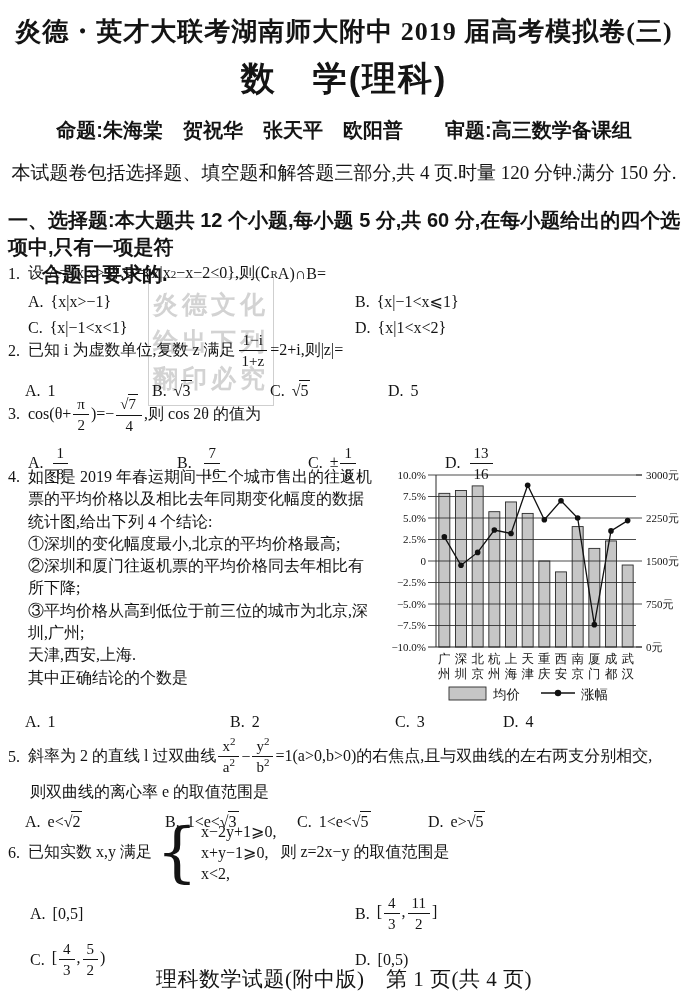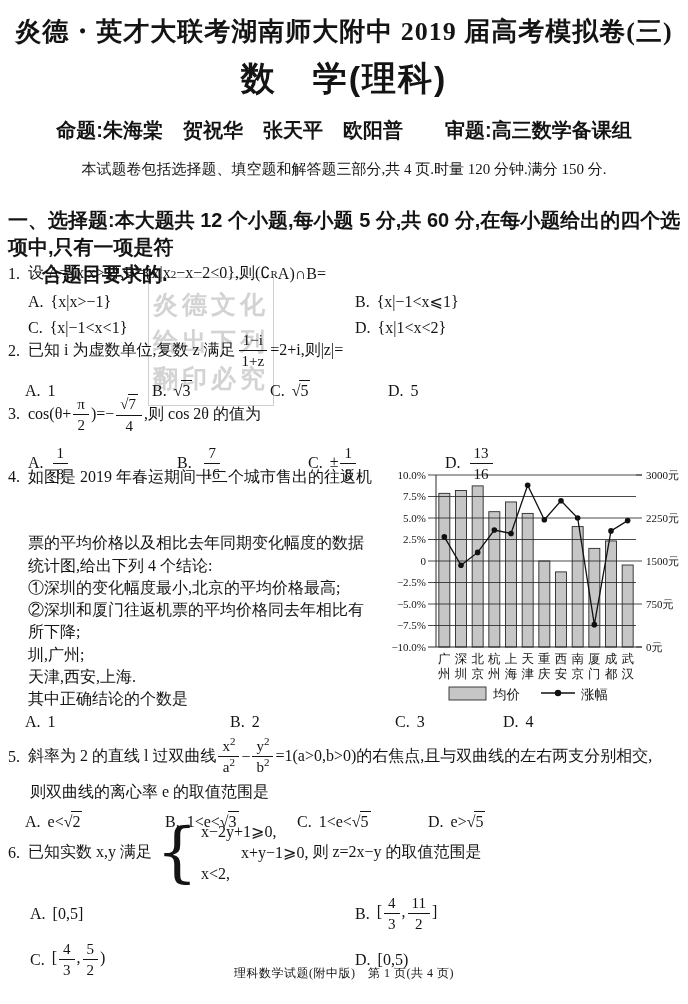--- a/index.html
+++ b/index.html
@@ -7,21 +7,21 @@
         font-family:"Liberation Serif","DejaVu Serif",serif;color:#141414;overflow:hidden;}
   .abs{position:absolute;}
   .center{left:0;right:0;text-align:center;}
   .hei{font-family:"Liberation Sans","DejaVu Sans",sans-serif;font-weight:bold;}
 
   
   .title1{top:14px;font-size:26px;font-weight:bold;letter-spacing:1px;}
   .title2{top:56px;font-size:34px;letter-spacing:2px;}
   .title3{top:117px;font-size:20px;}
   .title3 .gap{display:inline-block;width:42px;}
-  .title4{top:160px;font-size:15px;}
+  .title4{top:160px;font-size:19px;}
 
   
   .wm{left:148px;top:277px;width:126px;height:129px;border:1px solid #cfcfcf;
       display:flex;flex-direction:column;justify-content:space-between;align-items:center;
       padding:10px 0;box-sizing:border-box;z-index:0;}
   .wm div{font-size:25px;font-weight:bold;letter-spacing:4px;color:#d3d3d3;
           font-family:"Liberation Sans","DejaVu Sans",sans-serif;white-space:nowrap;}
 
   .content{z-index:1;}
   
@@ -63,21 +63,21 @@
 
   
   .cases{display:inline-flex;align-items:center;margin:0 4px;}
   .brace{font-size:66px;font-weight:200;line-height:0.85;font-family:"DejaVu Serif",serif;margin-right:3px;}
   .caserows .cr{line-height:21px;white-space:nowrap;}
 
   
   .chart{left:391px;top:466px;width:303px;height:244px;}
   .chart svg{font-family:"Liberation Serif","DejaVu Serif",serif;}
 
-  .footer{top:965px;font-size:12px;letter-spacing:0.5px;}
+  .footer{top:965px;font-size:21px;letter-spacing:0.5px;}
 </style>
 </head>
 <body>
 
 <div class="page">
 
   <div class="abs wm">
     <div>炎德文化</div>
     <div>给出下列</div>
     <div>翻印必究</div>
@@ -190,25 +190,26 @@
         </span>
     </div>
   </div>
 
   <div class="abs q content" style="top:466px;">
     <div class="q4lines" style="text-align:justify;">
       <div class="ln first">
           <span class="qnum">4.</span>
           <span>如图是 2019 年春运期间十二个城市售出的往返机</span>
         </div>
-      <div class="ln" style="padding-left:20px;margin-top:44px;">票的平均价格以及相比去年同期变化幅度的数据</div>
+      <div class="ln" style="padding-left:20px;">票的平均价格以及相比去年同期变化幅度的数据</div>
       <div class="ln" style="padding-left:20px;">统计图,给出下列 4 个结论:</div>
       <div class="ln" style="padding-left:20px;">①深圳的变化幅度最小,北京的平均价格最高;</div>
       <div class="ln" style="padding-left:20px;">②深圳和厦门往返机票的平均价格同去年相比有</div>
       <div class="ln" style="padding-left:20px;">所下降;</div>
+      <div class="ln" style="padding-left:20px;">③平均价格从高到低位于前三位的城市为北京,深</div>
       <div class="ln" style="padding-left:20px;">圳,广州;</div>
       <div class="ln" style="padding-left:20px;">天津,西安,上海.</div>
       <div class="ln" style="padding-left:20px;">其中正确结论的个数是</div>
     </div>
   </div>
 
   <div class="abs chart content">
     <svg id="chartsvg" width="303" height="244" viewBox="0 0 303 244">
         <rect x="47.833333333333336" y="27.346666666666664" width="11" height="153.65333333333334" fill="#c6c6c6" stroke="#2a2a2a" stroke-width="0.9"></rect>
         <rect x="64.5" y="24.47999999999999" width="11" height="156.52" fill="#c6c6c6" stroke="#2a2a2a" stroke-width="0.9"></rect>
@@ -348,21 +349,21 @@
   </div>
 
   <div class="abs q content" style="top:821px;">
     <div class="stem">
       <span class="qnum">6.</span>
       <span>已知实数 x,y 满足</span>
       <span class="cases">
         <span class="brace">{</span>
         <span class="caserows">
           <span class="cr" style="display:block;">x−2y+1⩾0,</span>
-          <span class="cr" style="display:block;margin-left:40px;">x+y−1⩾0,</span>
+          <span class="cr" style="display:block;">x+y−1⩾0,</span>
           <span class="cr" style="display:block;">x&lt;2,</span>
         </span>
       </span>
       <span> 则 z=2x−y 的取值范围是</span>
     </div>
     <div class="optgrid g-q6">
       <span class="opt">
           <span class="olabel">A.</span>
           <span>[0,5]</span>
         </span>

